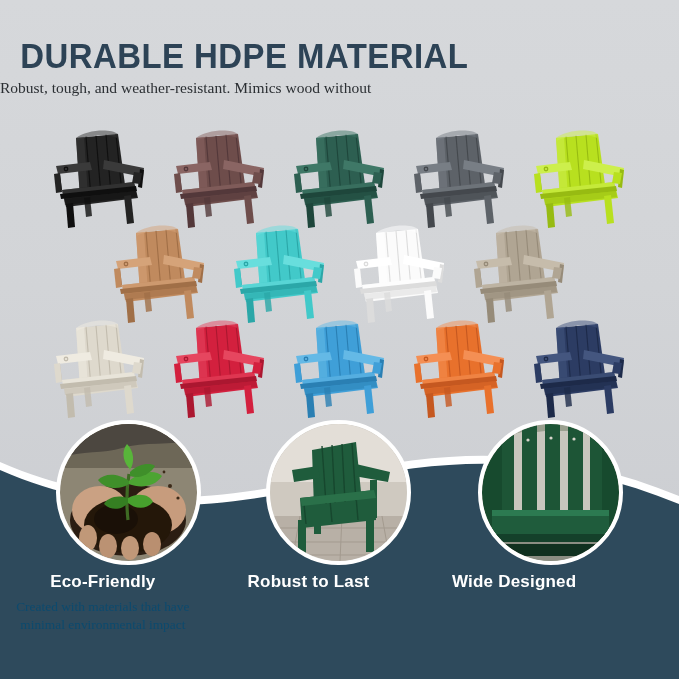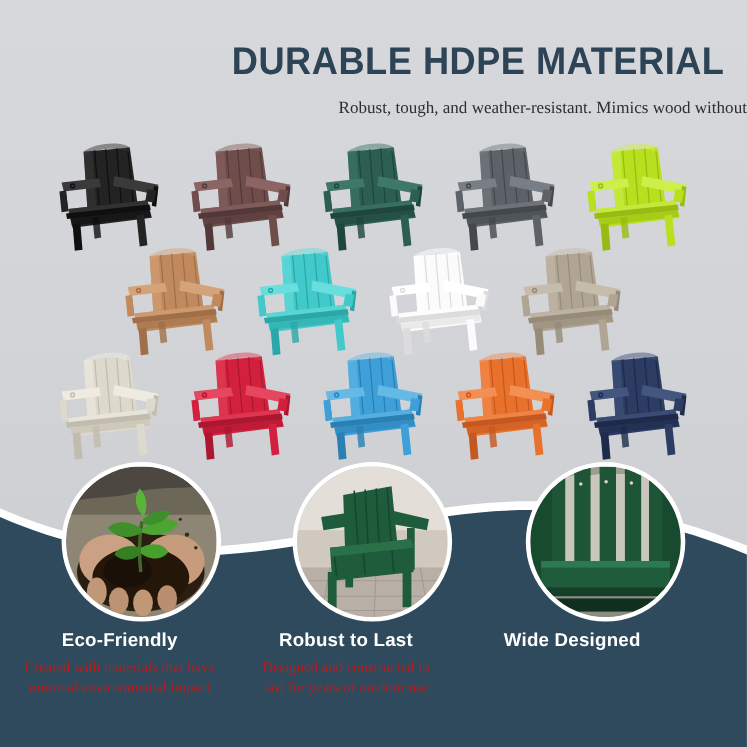--- a/index.html
+++ b/index.html
@@ -13,31 +13,30 @@
   .bg-top{
     position:absolute;left:0;top:0;width:679px;height:520px;
     background:linear-gradient(180deg,#d6d8db 0%,#d2d4d7 55%,#cdcfd3 100%);
   }
 
   
   .band{position:absolute;left:0;top:400px;width:679px;height:279px;}
   .band svg{display:block;}
 
   
-  .header{position:absolute;left:0;top:0;width:679px;text-align:right;z-index:5;}
+  .header{position:absolute;left:0;top:0;width:679px;text-align:left;z-index:5;}
   .title{
     font-size:35px;font-weight:700;letter-spacing:.5px;
     color:#2d4356;margin-top:36px;
     font-family:"Liberation Sans",sans-serif;
     transform:scaleX(.94);transform-origin:center;
   }
   .subtitle{
     font-family:"Liberation Serif",serif;
     font-size:15.5px;color:#2b2f33;line-height:1.52;
-    margin-top:11px;
   }
 
   
   .chairs{position:absolute;left:0;top:128px;width:679px;z-index:4;}
   .chair-row{display:flex;justify-content:center;}
   .chair-row.r1{gap:12px;}
   .chair-row.r2{gap:12px;margin-top:-8px;}
   .chair-row.r3{gap:12px;margin-top:-8px;}
   .chair{width:108px;height:103px;position:relative;}
   .chair svg{display:block;width:108px;height:103px;}
@@ -49,30 +48,30 @@
     border:4px solid #ffffff;overflow:hidden;box-sizing:border-box;
     background:#d8d6d2;
   }
   .circle .inner{position:absolute;inset:0;border-radius:50%;overflow:hidden;}
   .c1{left:56px;top:0;}
   .c2{left:266px;top:0;}
   .c3{left:478px;top:0;}
 
   
   .features{
-    position:absolute;left:6px;top:572px;width:617px;z-index:7;
+    position:absolute;left:0;top:572px;width:617px;z-index:7;
     display:flex;
   }
   .feature{flex:1;text-align:center;padding:0 8px;box-sizing:border-box;}
   .f-title{
     color:#ffffff;font-size:17px;font-weight:700;letter-spacing:.2px;
     font-family:"Liberation Sans",sans-serif;
   }
   .f-desc{
-    color:#b91c1c;font-size:13.4px;line-height:1.35;margin-top:6px;
+    color:#0c4a6e;font-size:13.4px;line-height:1.35;margin-top:6px;
     font-family:"Liberation Serif",serif;
   }
 </style>
 </head>
 <body>
 
 <div id="stage">
 
   <div class="bg-top"></div>
 
@@ -753,23 +752,19 @@
   <div class="features">
     <div class="feature">
       <div class="f-title">Eco-Friendly</div>
       <div class="f-desc">
         <div>Created with materials that have</div>
         <div>minimal environmental impact</div>
       </div>
     </div>
     <div class="feature">
       <div class="f-title">Robust to Last</div>
-      <div class="f-desc">
-        <div>Designed and constructed to</div>
-        <div>last for years of outdoor use</div>
-      </div>
     </div>
     <div class="feature">
       <div class="f-title">Wide Designed</div>
     </div>
   </div>
 
 </div>
 
 </body></html>

